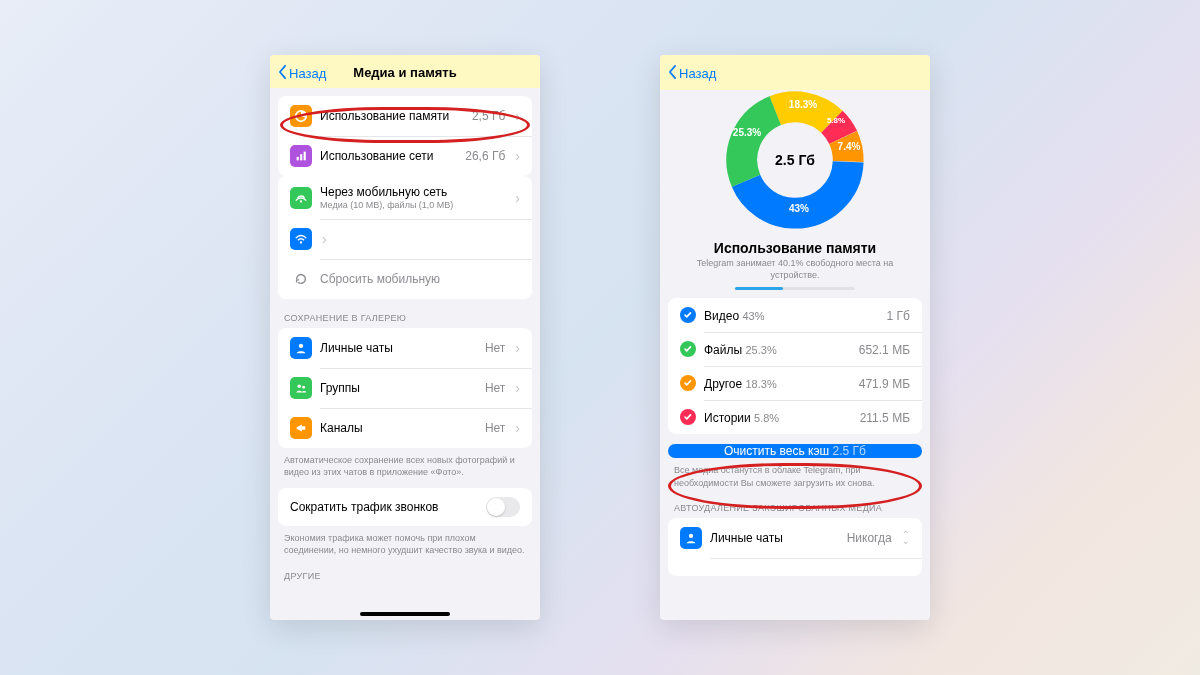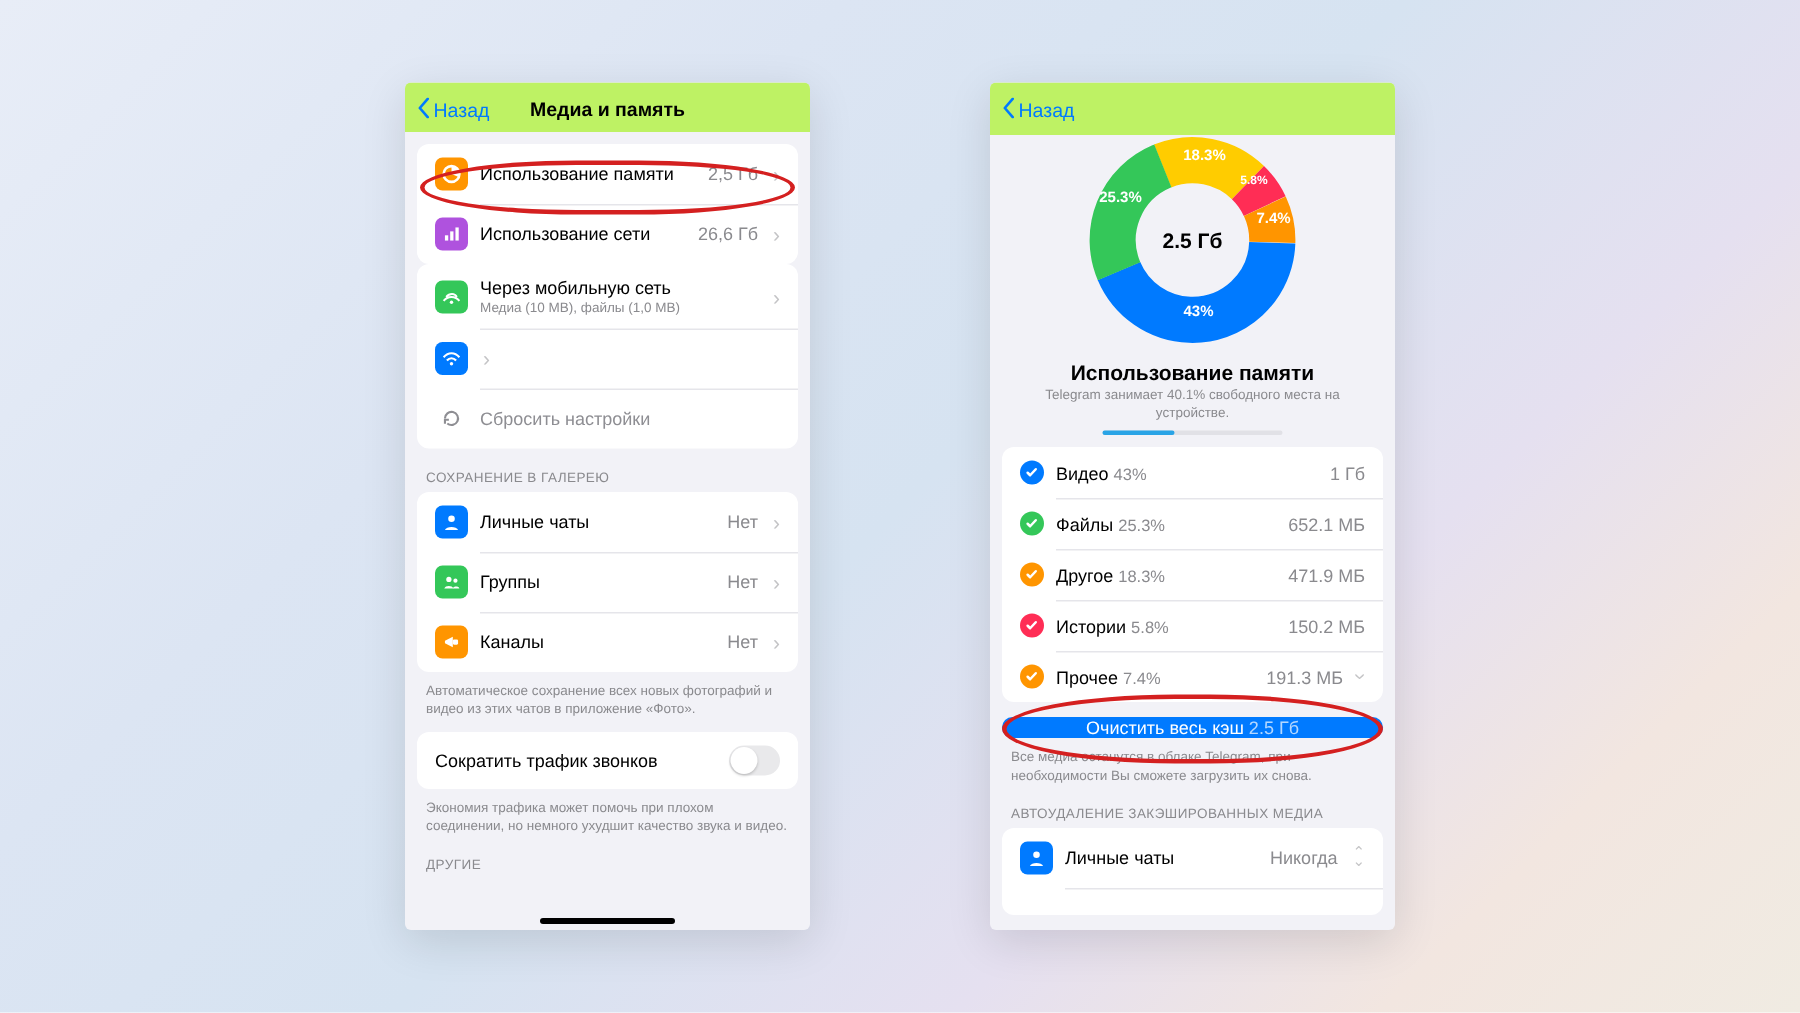--- a/index.html
+++ b/index.html
@@ -12,21 +12,21 @@
   }
   .phone {
     width: 270px; height: 565px;
     background: #f2f2f7;
     border-radius: 4px;
     box-shadow: 0 8px 30px rgba(0,0,0,.12);
     overflow: hidden; position: relative;
     display: flex; flex-direction: column;
   }
   .nav {
-    background: #bef264;
+    background: #fef9c3;
     padding: 10px 12px 8px; position: relative;
     display: flex; align-items: center; justify-content: center;
     font-size: 13px;
   }
   .nav .back {
     position: absolute; left: 8px; top: 10px;
     display: flex; align-items: center; gap: 2px;
     color: #007aff; font-size: 13px;
   }
   .nav .title { font-weight: 600; font-size: 13px; }
@@ -176,21 +176,21 @@
         </div>
         <div class="chev">›</div>
       </div>
       <div class="row">
         <div class="ic" style="background:transparent;color:#8e8e93">
           <svg viewBox="0 0 16 16">
               <path d="M3 8a5 5 0 1 1 1.8 3.8" fill="none" stroke="#8e8e93" stroke-width="1.6"></path>
               <path d="M3 12v-3h3" fill="none" stroke="#8e8e93" stroke-width="1.6"></path>
             </svg>
         </div>
-        <div class="lbl" style="color:#8e8e93">Сбросить настройки</div>
+        <div class="lbl" style="color:#8e8e93">Сбросить мобильную</div>
       </div>
     </div>
 
     <div class="section-header">СОХРАНЕНИЕ В ГАЛЕРЕЮ</div>
     <div class="group">
       <div class="row">
         <div class="ic" style="background:#007aff">
           <svg viewBox="0 0 16 16">
               <circle cx="8" cy="5.5" r="2.5" fill="#fff"></circle>
               <path d="M3 14c1-3 9-3 10 0" fill="#fff"></path>
@@ -307,31 +307,21 @@
           <div class="lbl">Другое <span class="pct">18.3%</span></div>
           <div class="val">471.9 МБ</div>
         </div>
         <div class="row2">
           <div class="dot" style="background:#ff2d55">
             <svg viewBox="0 0 12 12">
               <path d="M2.5 6.2l2 2 4.5-4.8" fill="none" stroke="#fff" stroke-width="2" stroke-linecap="round" stroke-linejoin="round"></path>
             </svg>
           </div>
           <div class="lbl">Истории <span class="pct">5.8%</span></div>
-          <div class="val">150.2 МБ</div>
-        </div>
-        <div class="row2">
-          <div class="dot" style="background:#ff9500">
-            <svg viewBox="0 0 12 12">
-              <path d="M2.5 6.2l2 2 4.5-4.8" fill="none" stroke="#fff" stroke-width="2" stroke-linecap="round" stroke-linejoin="round"></path>
-            </svg>
-          </div>
-          <div class="lbl">Прочее <span class="pct">7.4%</span></div>
-          <div class="val">191.3 МБ</div>
-          <div class="chev" style="transform:rotate(90deg)">›</div>
+          <div class="val">211.5 МБ</div>
         </div>
       </div>
 
     <div class="clear-btn">
       <span>Очистить весь кэш</span>
       <span class="sz">2.5 Гб</span>
     </div>
     <div class="footer-note">Все медиа останутся в облаке Telegram, при необходимости Вы сможете загрузить их снова.</div>
 
     <div class="section-header">АВТОУДАЛЕНИЕ ЗАКЭШИРОВАННЫХ МЕДИА</div>

